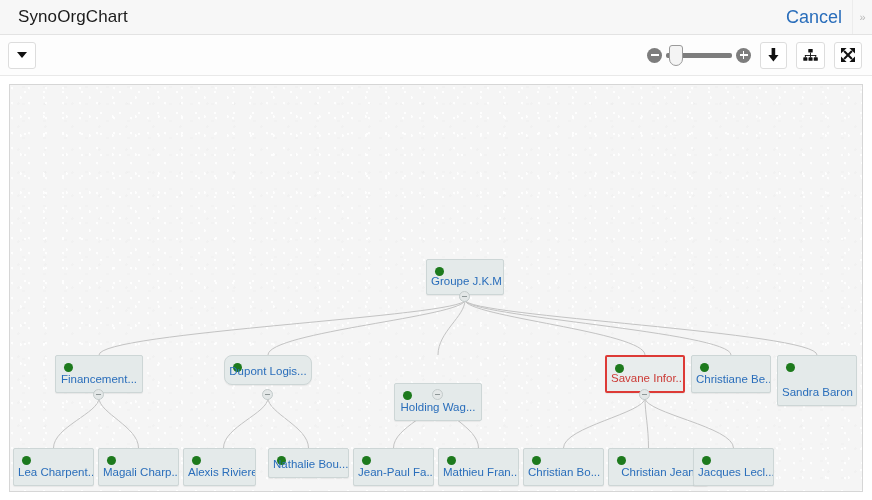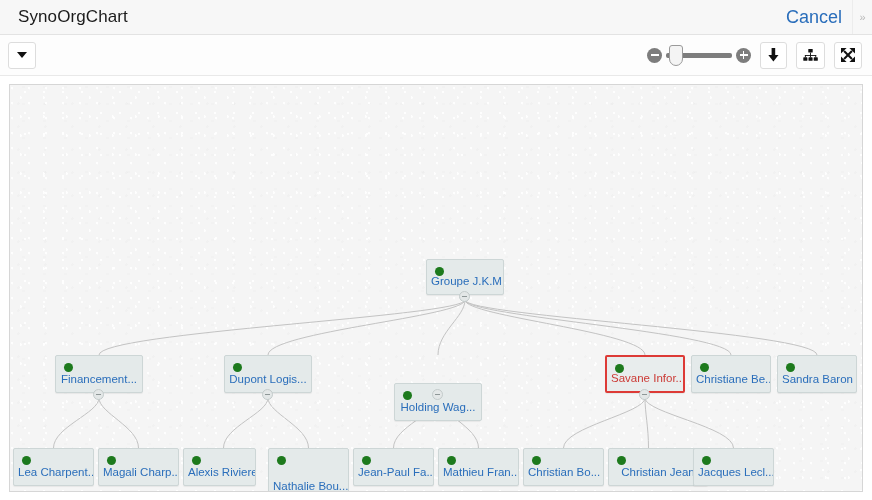--- a/index.html
+++ b/index.html
@@ -317,56 +317,56 @@
         <div class="node" style="left: 416px; top: 174px; width: 78px; height: 36px;">
           <span class="node-dot" style="background: rgb(29, 122, 29);"></span>
           <span class="node-label">Groupe J.K.M.</span>
         </div>
         <div class="node-handle" style="left: 449px; top: 206px;"></div>
         <div class="node" style="left: 45px; top: 270px; width: 88px; height: 38px;">
           <span class="node-dot" style="background: rgb(29, 122, 29);"></span>
           <span class="node-label">Financement...</span>
         </div>
         <div class="node-handle" style="left: 83px; top: 304px;"></div>
-        <div class="node" style="left: 214px; top: 270px; width: 88px; height: 38px;">
+        <div class="node" style="left: 214px; top: 270px; width: 88px; height: 30px; border-radius: 8px;">
           <span class="node-dot" style="background: rgb(29, 122, 29);"></span>
           <span class="node-label">Dupont Logis...</span>
         </div>
         <div class="node-handle" style="left: 252px; top: 304px;"></div>
         <div class="node" style="left: 384px; top: 270px; width: 88px; height: 38px; margin-top: 28px;">
           <span class="node-dot" style="background: rgb(29, 122, 29);"></span>
           <span class="node-label">Holding Wag...</span>
         </div>
         <div class="node-handle" style="left: 422px; top: 304px;"></div>
         <div class="node selected" style="left: 595px; top: 270px; width: 80px; height: 38px;">
           <span class="node-dot" style="background: rgb(29, 122, 29);"></span>
           <span class="node-label">Savane Infor...</span>
         </div>
         <div class="node-handle" style="left: 629px; top: 304px;"></div>
         <div class="node" style="left: 681px; top: 270px; width: 80px; height: 38px;">
           <span class="node-dot" style="background: rgb(29, 122, 29);"></span>
           <span class="node-label">Christiane Be...</span>
         </div>
-        <div class="node" style="left: 767px; top: 270px; width: 80px; height: 38px;">
+        <div class="node" style="left: 767px; top: 270px; width: 80px; height: 51px;">
           <span class="node-dot" style="background: rgb(29, 122, 29);"></span>
           <span class="node-label">Sandra Baron</span>
         </div>
         <div class="node" style="left: 3px; top: 363px; width: 81px; height: 38px;">
           <span class="node-dot" style="background: rgb(29, 122, 29);"></span>
           <span class="node-label">Lea Charpent...</span>
         </div>
         <div class="node" style="left: 88px; top: 363px; width: 81px; height: 38px;">
           <span class="node-dot" style="background: rgb(29, 122, 29);"></span>
           <span class="node-label">Magali Charp...</span>
         </div>
         <div class="node" style="left: 173px; top: 363px; width: 73px; height: 38px;">
           <span class="node-dot" style="background: rgb(29, 122, 29);"></span>
           <span class="node-label">Alexis Riviere</span>
         </div>
-        <div class="node" style="left: 258px; top: 363px; width: 81px; height: 52px;">
+        <div class="node" style="left: 258px; top: 363px; width: 81px; height: 30px;">
           <span class="node-dot" style="background: rgb(29, 122, 29);"></span>
           <span class="node-label">Nathalie Bou...</span>
         </div>
         <div class="node" style="left: 343px; top: 363px; width: 81px; height: 38px;">
           <span class="node-dot" style="background: rgb(29, 122, 29);"></span>
           <span class="node-label">Jean-Paul Fa...</span>
         </div>
         <div class="node" style="left: 428px; top: 363px; width: 81px; height: 38px;">
           <span class="node-dot" style="background: rgb(29, 122, 29);"></span>
           <span class="node-label">Mathieu Fran...</span>

